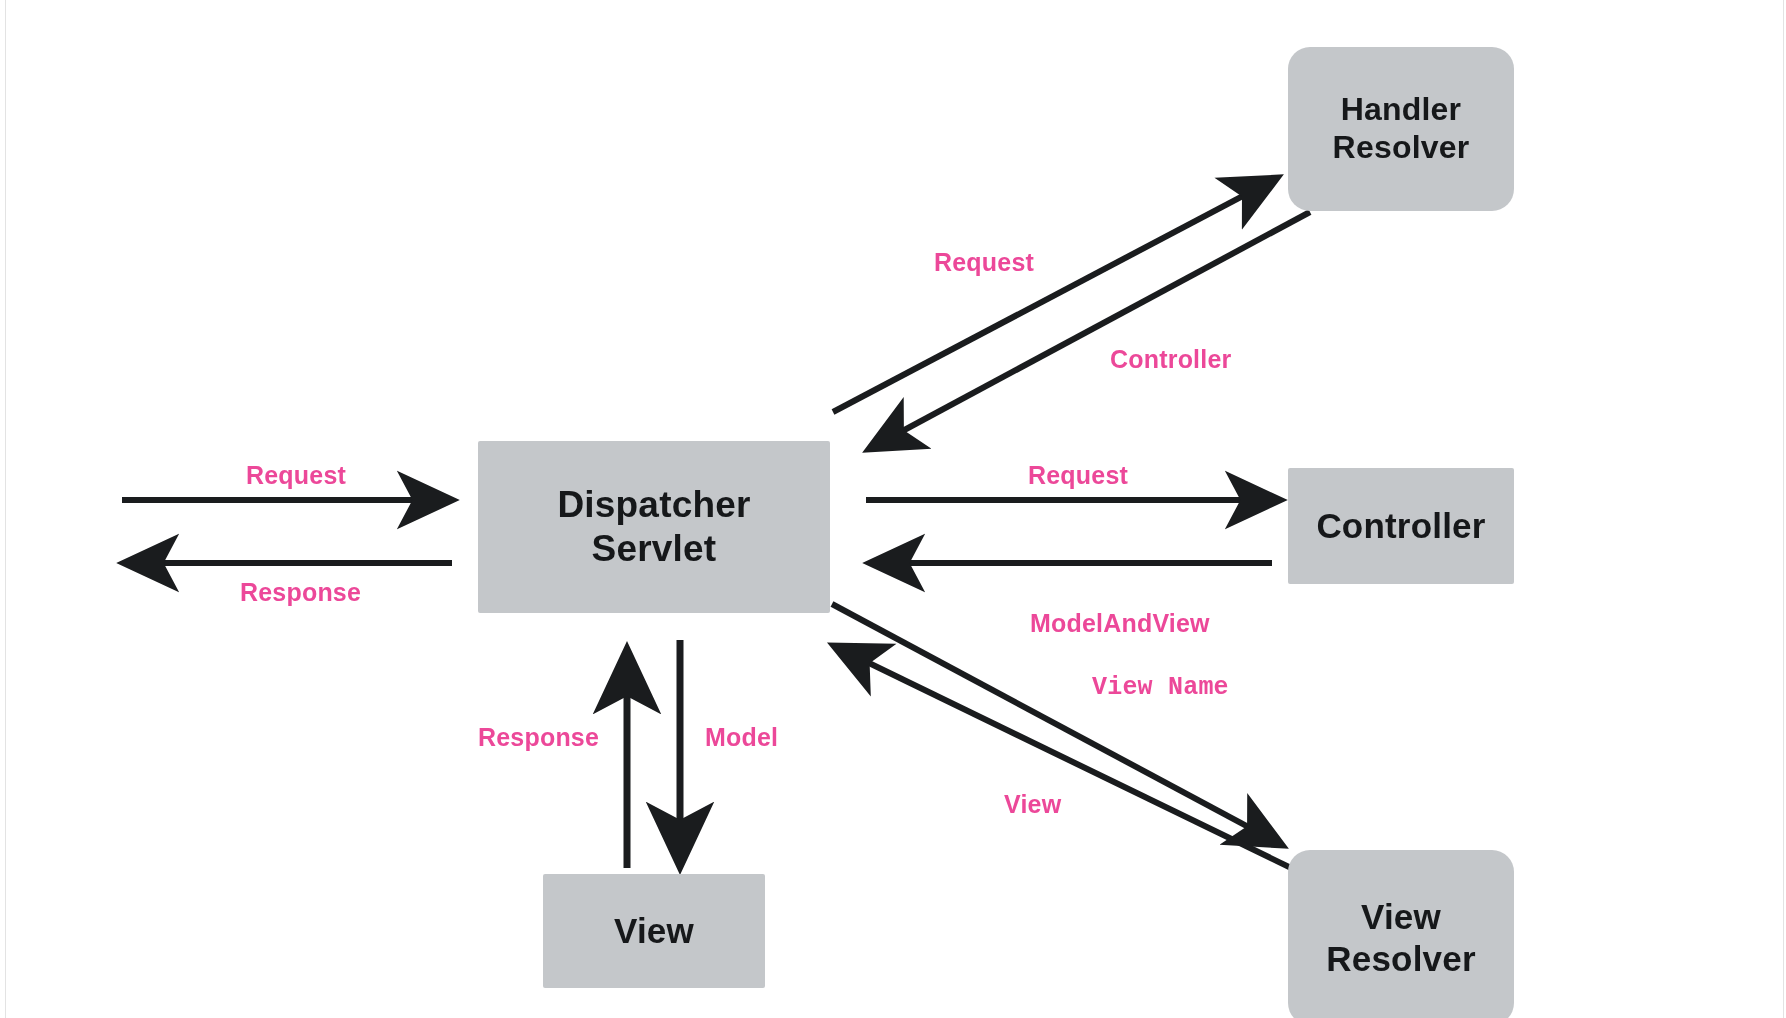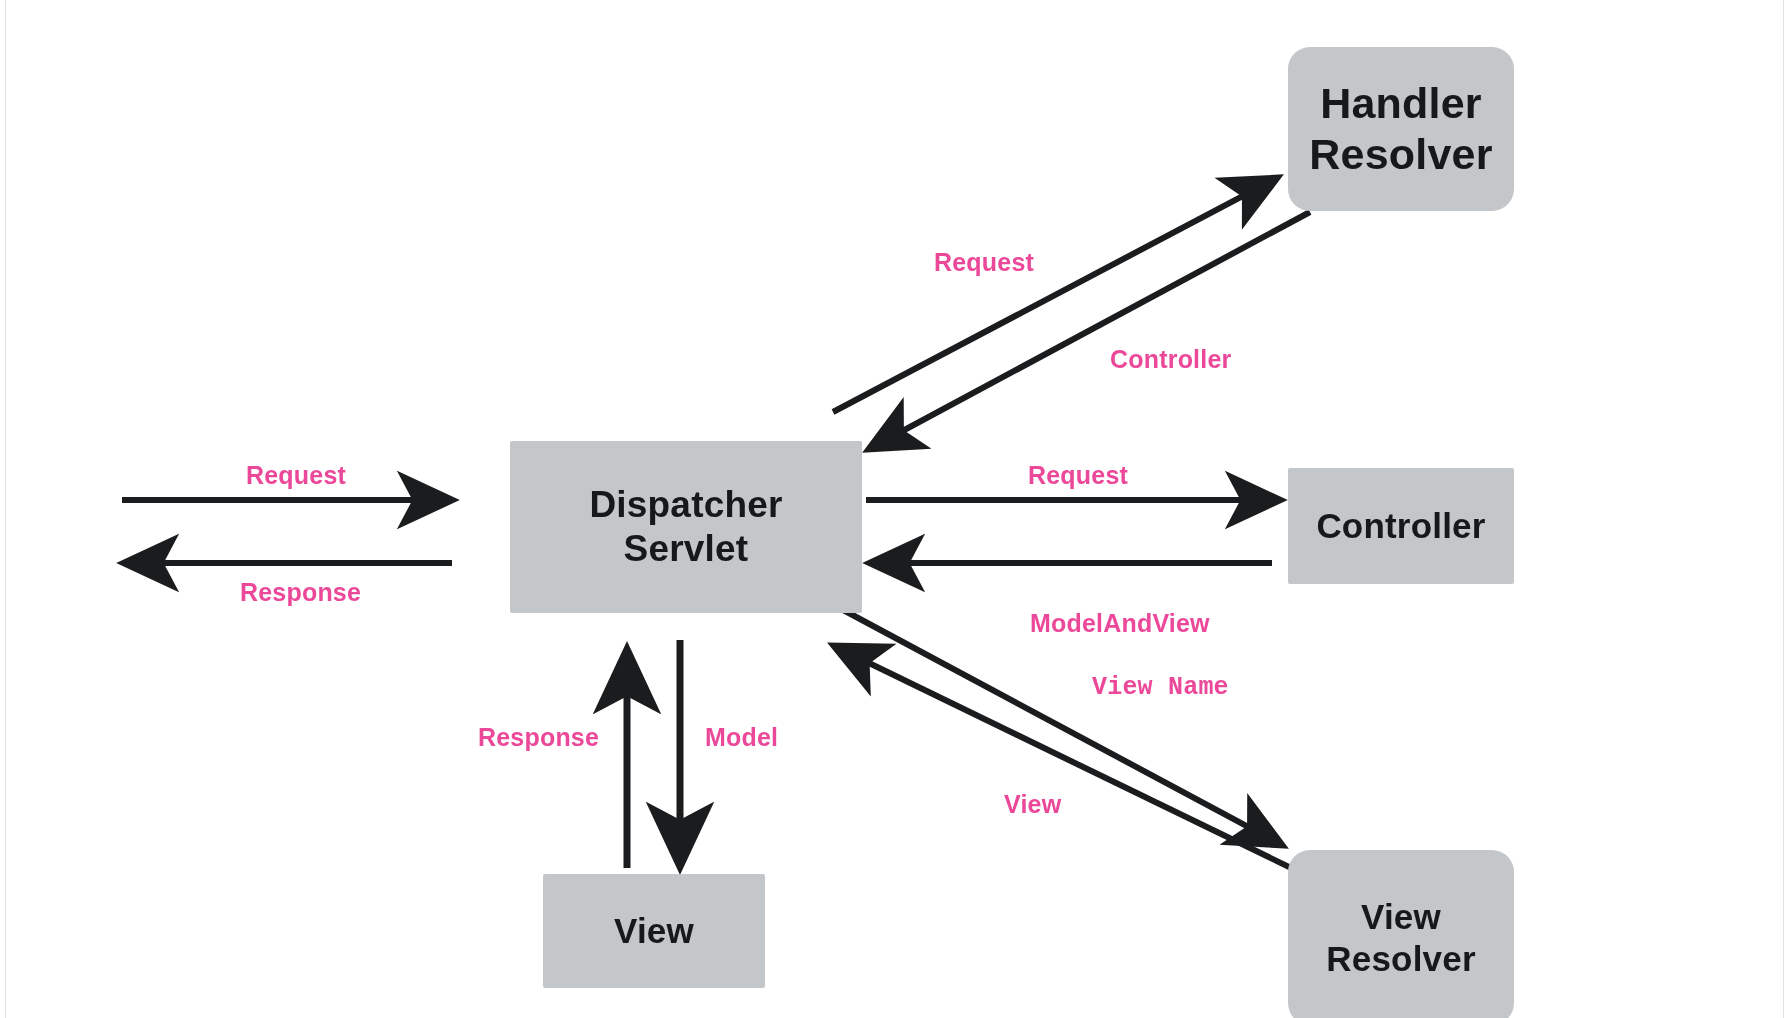--- a/index.html
+++ b/index.html
@@ -45,26 +45,25 @@
     letter-spacing: 0.2px;
     box-sizing: border-box;
   }
   .node.square { border-radius: 2px; }
   .node.rounded { border-radius: 22px; }
 
   #node-dispatcher {
     left: 478px; top: 441px;
     width: 352px; height: 172px;
     font-size: 37px;
-    margin-left: 32px;
   }
   #node-handler-mapping {
     left: 1288px; top: 47px;
     width: 226px; height: 164px;
-    font-size: 43px;
+    font-size: 32px;
   }
   #node-controller {
     left: 1288px; top: 468px;
     width: 226px; height: 116px;
     font-size: 35px;
   }
   #node-view-resolver {
     left: 1288px; top: 850px;
     width: 226px; height: 175px;
     font-size: 35px;

